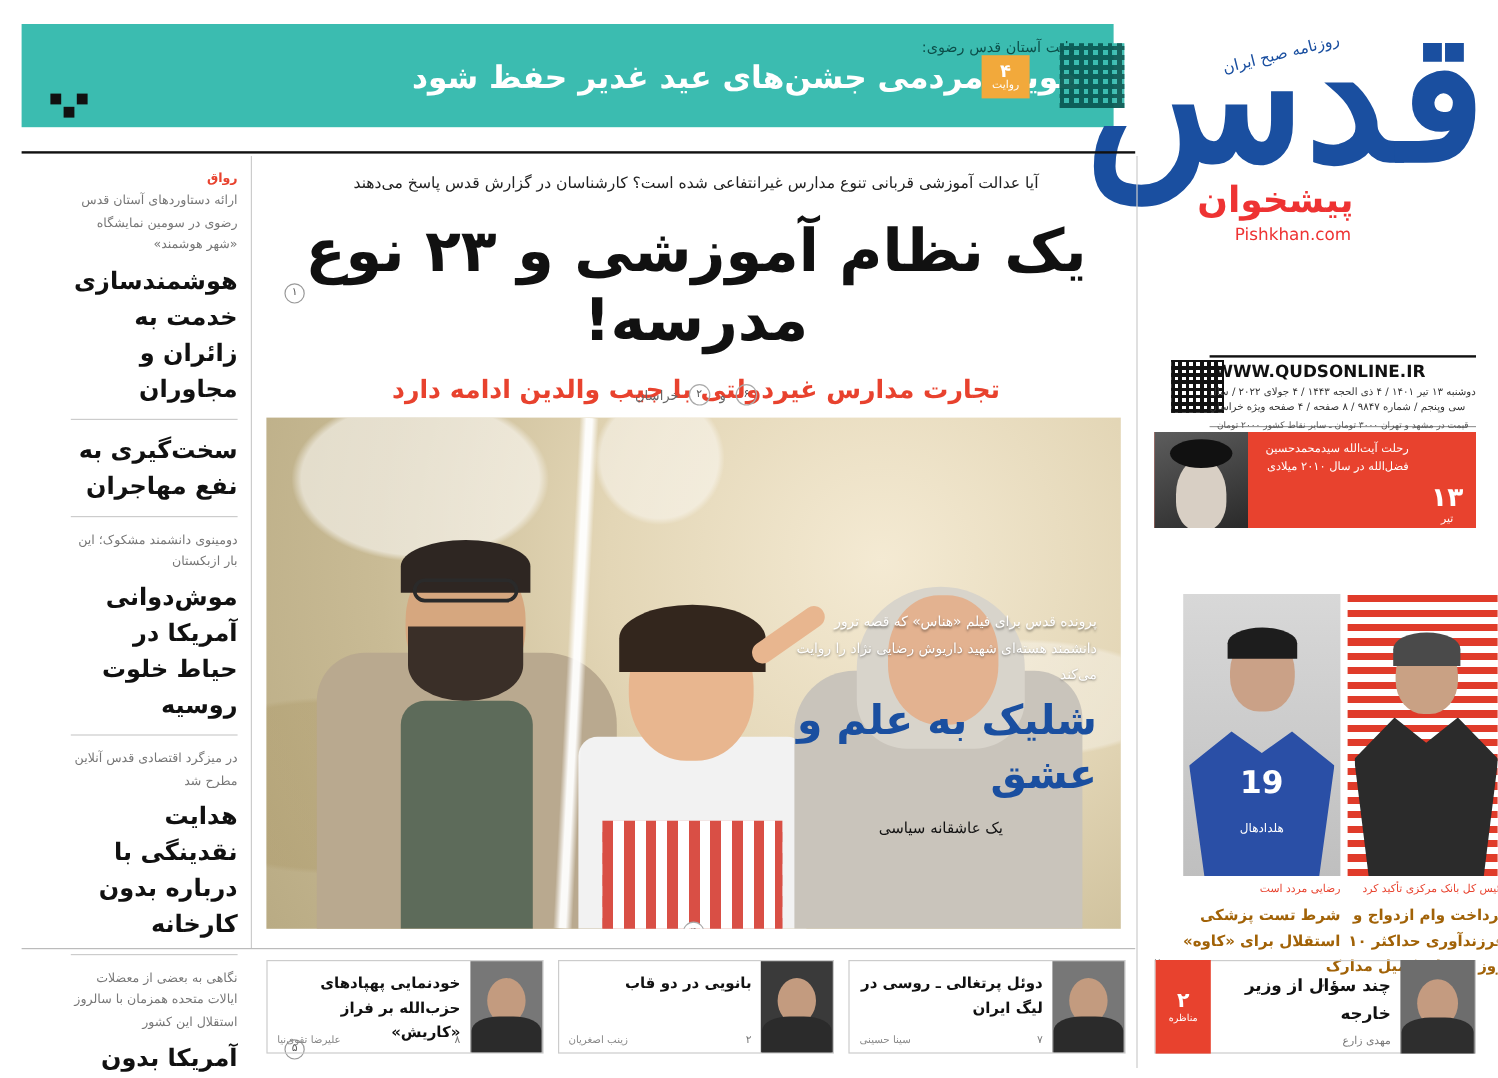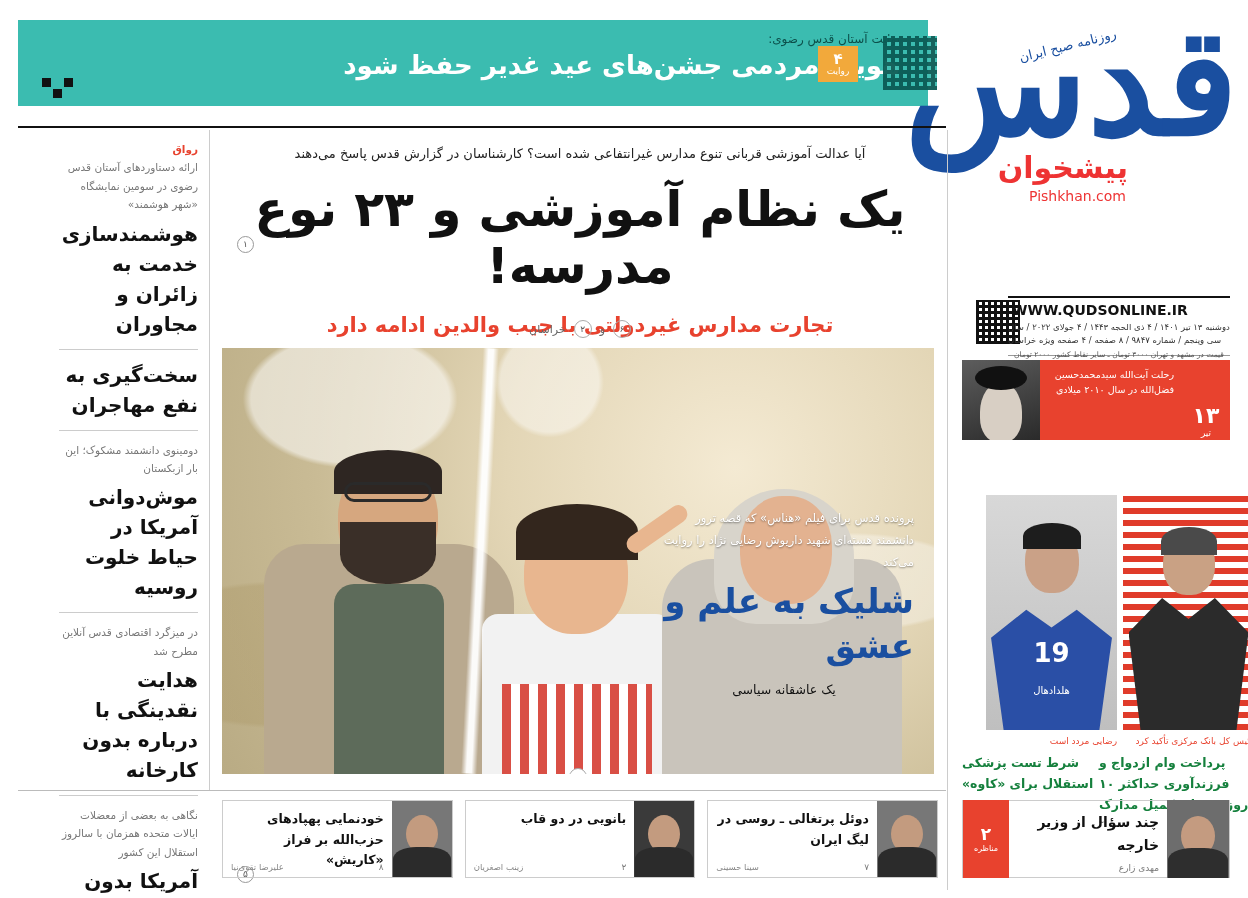--- a/index.html
+++ b/index.html
@@ -177,21 +177,21 @@
   }
   .img-sport .head {
     position: absolute; left: 50%; transform: translateX(-50%); top: 34px;
     width: 54px; height: 64px; border-radius: 48% 48% 45% 45%; background: #caa187;
   }
   .img-sport .hair {
     position: absolute; left: 50%; transform: translateX(-50%); top: 28px;
     width: 58px; height: 26px; border-radius: 50% 50% 0 0; background: #1d1d1d;
   }
   .card-kicker { font-size: 9px; color: #e8422e; text-align: right; margin-top: 5px; line-height:1.5;}
-  .card-title { font-size: 12.5px; font-weight: bold; color: #15803d; text-align: left; line-height: 1.7; margin-top: 3px; }
+  .card-title { font-size: 12.5px; font-weight: bold; color: #a16207; text-align: right; line-height: 1.7; margin-top: 3px; }
   .card-page {
     font-size: 9px; color: #777; text-align: left; margin-top: 4px;
   }
 
   
   .br-box {
     position: absolute; left: 962px; top: 800px; width: 268px; height: 78px;
     border: 1px solid #ccc; display: flex; align-items: center;
   }
   .br-badge {

